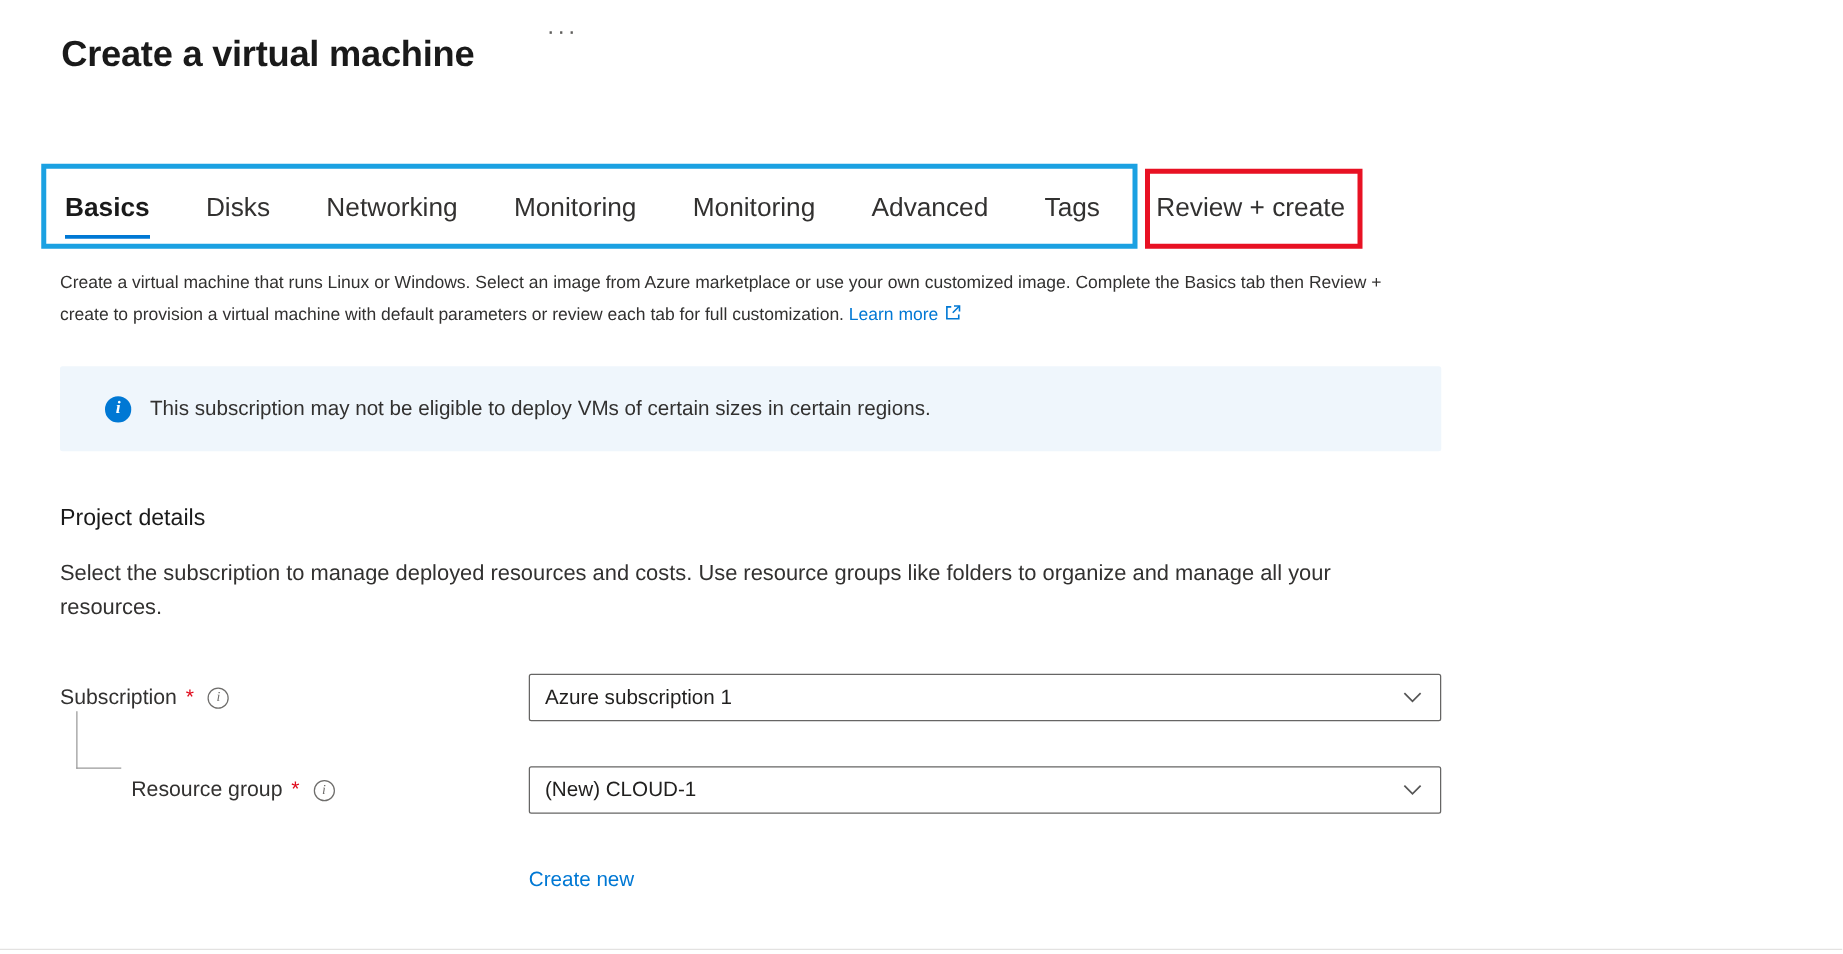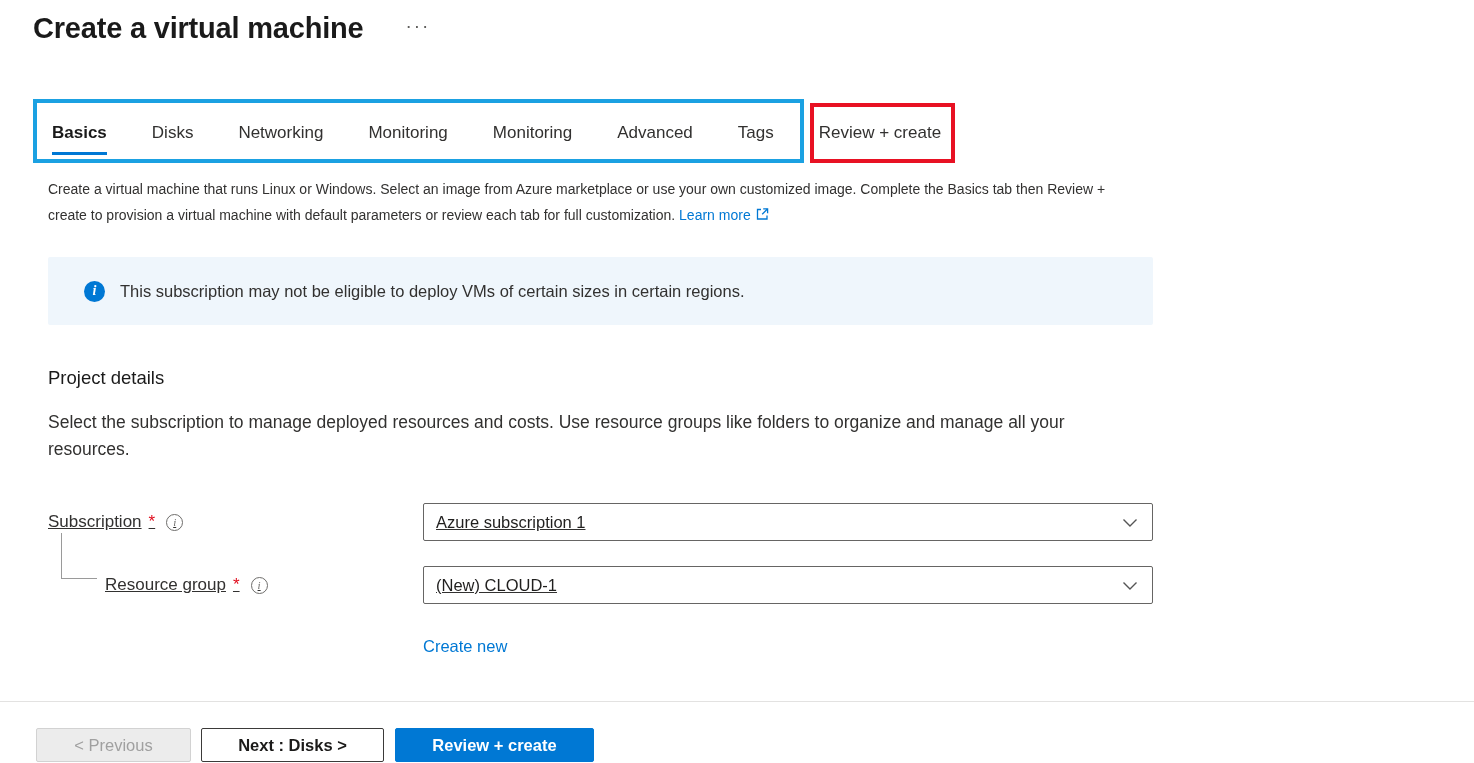--- a/index.html
+++ b/index.html
@@ -8,37 +8,37 @@
     width: 1474px; height: 763px;
     background: #ffffff;
     color: #323130;
     font-family: "Liberation Sans", sans-serif;
     overflow: hidden;
     position: relative;
   }
 
   
   .hdr { display: flex; align-items: flex-start; gap: 42px; padding: 12px 0 0 33px; }
-  .page-title { margin: 0; font-size: 29px; font-weight: 700; color: #1a1a1a; letter-spacing: -0.2px; }
+  .page-title { margin: 16px; font-size: 29px; font-weight: 700; color: #1a1a1a; letter-spacing: -0.2px; }
   .ellipsis-btn { margin-top: 4px; font-size: 19px; color: #5f5e5c; letter-spacing: 2px; cursor: pointer; line-height: 1; }
 
   
   .tabs-row { display: flex; align-items: flex-start; margin: 54px 0 0 33px; }
   .ann-blue {
     border: 4px solid #1ba1e2;
     display: flex; align-items: flex-end; gap: 45px;
     padding: 20px 26px 4px 15px;
   }
   .ann-red {
     border: 4px solid #e81123;
     margin-left: 6px; margin-top: 4px;
     padding: 16px 10px 16px 5px;
   }
   .tab {
-    font-size: 17px; color: #323130; cursor: pointer;
+    font-size: 21px; color: #323130; cursor: pointer;
     padding-bottom: 9px; border-bottom: 3px solid transparent;
     white-space: nowrap;
   }
   .tab.active { font-weight: 700; color: #1a1a1a; border-bottom-color: #0078d4; }
   .tab.in-red { padding-bottom: 0; border-bottom: none; }
 
   
   .intro {
     margin: 13px 0 0 48px; width: 1097px;
     font-size: 14px; line-height: 26px; color: #323130;
@@ -61,21 +61,21 @@
   .banner-text { font-size: 16.5px; color: #323130; }
 
   
   .section-heading { margin: 42px 0 0 48px; font-size: 18.5px; font-weight: 400; color: #1a1a1a; }
   .section-desc {
     margin: 20px 0 0 48px; width: 1088px;
     font-size: 17.5px; line-height: 27px; color: #323130;
   }
 
   .form-block { position: relative; margin: 40px 0 0 48px; }
-  .form-row { display: flex; align-items: center; margin-bottom: 25px; text-decoration: underline; }
+  .form-row { display: flex; align-items: center; margin-bottom: 36px; }
   .label-cell { width: 375px; display: flex; align-items: center; gap: 7px; font-size: 17px; color: #323130; }
   .label-cell.indent { padding-left: 57px; }
   .req { color: #e00b1c; font-size: 17px; }
   .tip-icon {
     width: 17px; height: 17px; border-radius: 50%; flex: 0 0 auto;
     border: 1px solid #6e6d6b; color: #6e6d6b; cursor: pointer;
     display: flex; align-items: center; justify-content: center;
     font-family: "Liberation Serif", serif; font-style: italic; font-size: 11px;
     margin-left: 4px;
   }

